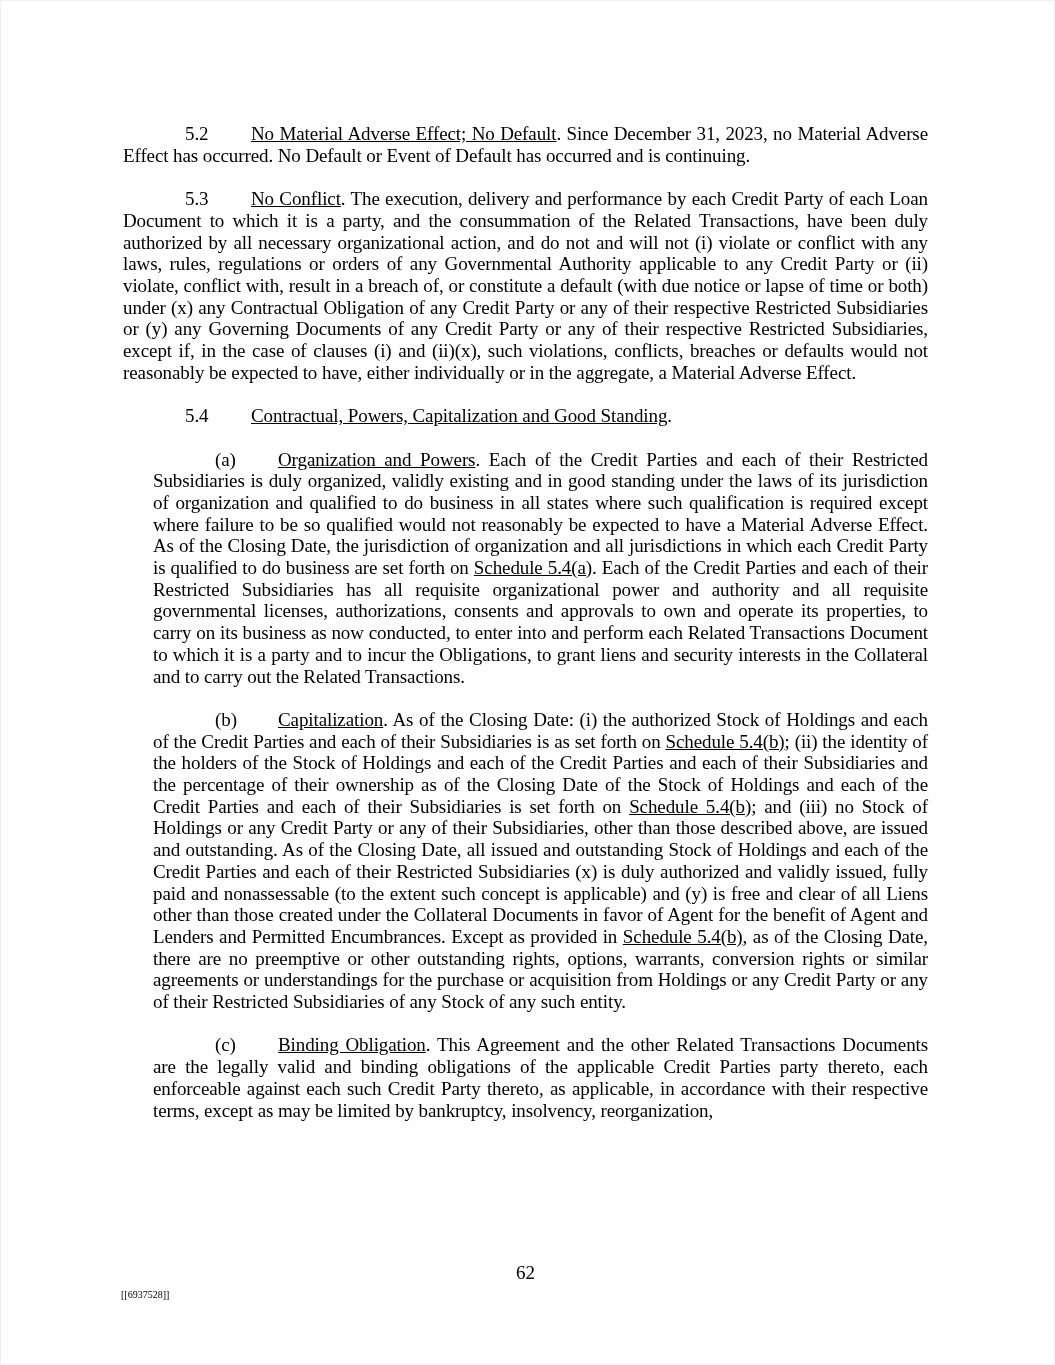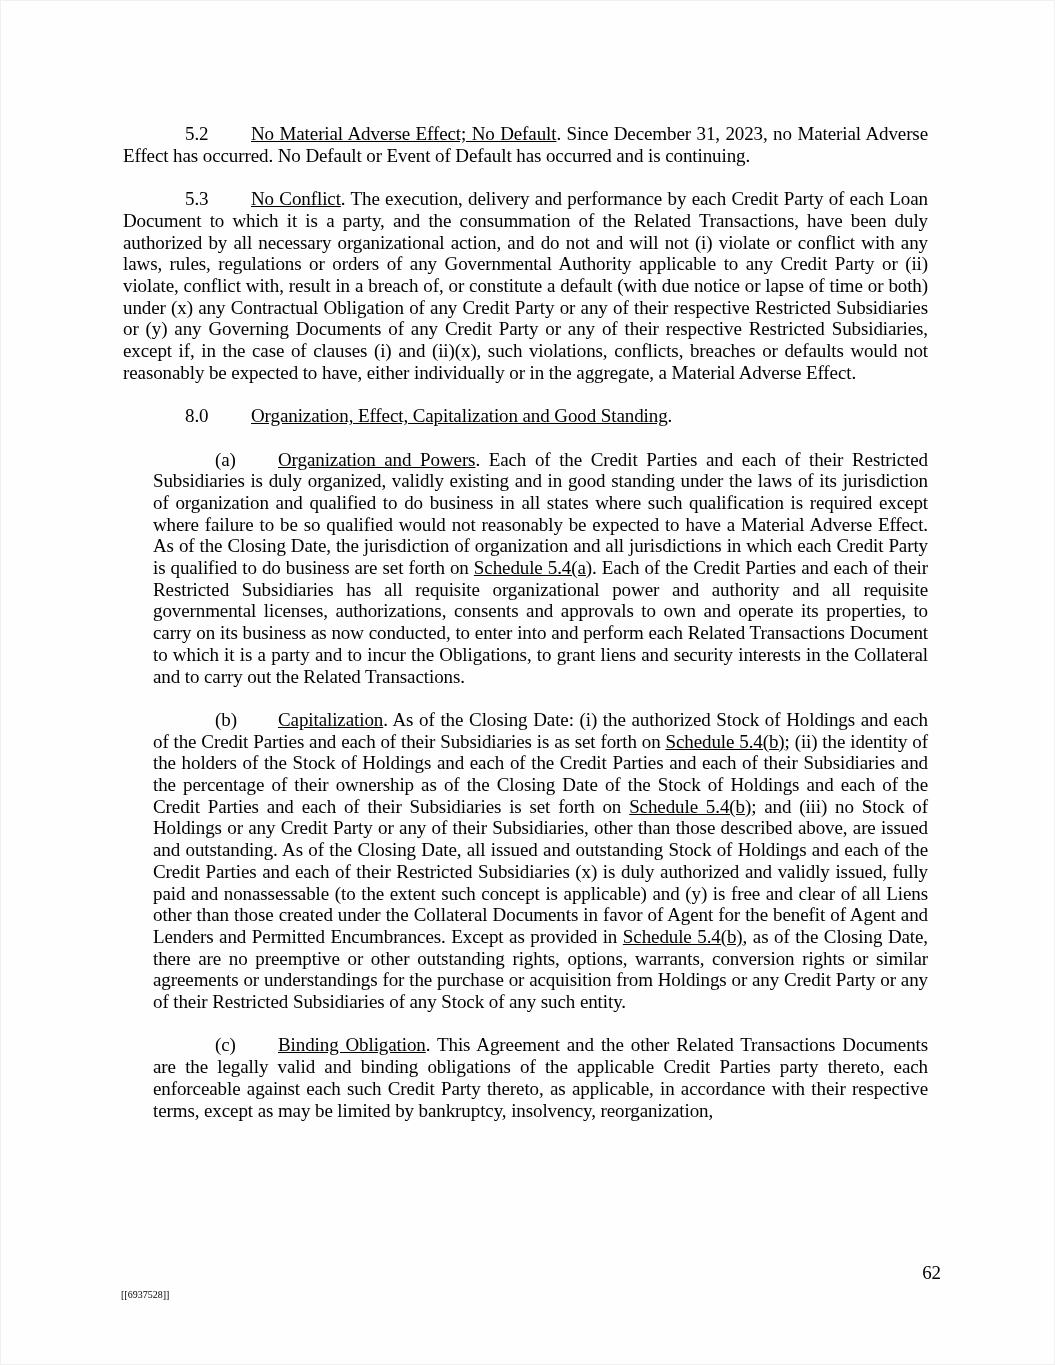--- a/index.html
+++ b/index.html
@@ -38,41 +38,41 @@
   }
   .plabel {
     display: inline-block;
     text-indent: 0;
   }
   .para.level1 .plabel { width: 66px; }
   .para.level2 .plabel { width: 63px; }
   .seg.u { text-decoration: underline; }
   .page-number {
     position: absolute;
-    left: 136px;
+    left: 123px;
     top: 1262px;
     width: 805px;
-    text-align: right;
+    text-align: center;
   }
   .doc-id {
     position: absolute;
     left: 121px;
     top: 1288px;
     font-size: 10px;
     line-height: 14px;
     letter-spacing: 0;
   }
 </style>
 </head>
 <body>
 
 <div class="page">
   <div class="content">
       <p class="para level1"><span class="plabel">5.2</span><span class="seg u">No Material Adverse Effect; No Default</span><span class="seg">. Since December 31, 2023, no Material Adverse Effect has occurred. No Default or Event of Default has occurred and is continuing.</span></p>
       <p class="para level1"><span class="plabel">5.3</span><span class="seg u">No Conflict</span><span class="seg">. The execution, delivery and performance by each Credit Party of each Loan Document to which it is a party, and the consummation of the Related Transactions, have been duly authorized by all necessary organizational action, and do not and will not (i) violate or conflict with any laws, rules, regulations or orders of any Governmental Authority applicable to any Credit Party or (ii) violate, conflict with, result in a breach of, or constitute a default (with due notice or lapse of time or both) under (x) any Contractual Obligation of any Credit Party or any of their respective Restricted Subsidiaries or (y) any Governing Documents of any Credit Party or any of their respective Restricted Subsidiaries, except if, in the case of clauses (i) and (ii)(x), such violations, conflicts, breaches or defaults would not reasonably be expected to have, either individually or in the aggregate, a Material Adverse Effect.</span></p>
-      <p class="para level1"><span class="plabel">8.0</span><span class="seg u">Organization, Effect, Capitalization and Good Standing</span><span class="seg">.</span></p>
+      <p class="para level1"><span class="plabel">5.4</span><span class="seg u">Contractual, Powers, Capitalization and Good Standing</span><span class="seg">.</span></p>
       <p class="para level2"><span class="plabel">(a)</span><span class="seg u">Organization and Powers</span><span class="seg">. Each of the Credit Parties and each of their Restricted Subsidiaries is duly organized, validly existing and in good standing under the laws of its jurisdiction of organization and qualified to do business in all states where such qualification is required except where failure to be so qualified would not reasonably be expected to have a Material Adverse Effect. As of the Closing Date, the jurisdiction of organization and all jurisdictions in which each Credit Party is qualified to do business are set forth on </span><span class="seg u">Schedule 5.4(a)</span><span class="seg">. Each of the Credit Parties and each of their Restricted Subsidiaries has all requisite organizational power and authority and all requisite governmental licenses, authorizations, consents and approvals to own and operate its properties, to carry on its business as now conducted, to enter into and perform each Related Transactions Document to which it is a party and to incur the Obligations, to grant liens and security interests in the Collateral and to carry out the Related Transactions.</span></p>
       <p class="para level2"><span class="plabel">(b)</span><span class="seg u">Capitalization</span><span class="seg">. As of the Closing Date: (i) the authorized Stock of Holdings and each of the Credit Parties and each of their Subsidiaries is as set forth on </span><span class="seg u">Schedule 5.4(b)</span><span class="seg">; (ii) the identity of the holders of the Stock of Holdings and each of the Credit Parties and each of their Subsidiaries and the percentage of their ownership as of the Closing Date of the Stock of Holdings and each of the Credit Parties and each of their Subsidiaries is set forth on </span><span class="seg u">Schedule 5.4(b)</span><span class="seg">; and (iii) no Stock of Holdings or any Credit Party or any of their Subsidiaries, other than those described above, are issued and outstanding. As of the Closing Date, all issued and outstanding Stock of Holdings and each of the Credit Parties and each of their Restricted Subsidiaries (x) is duly authorized and validly issued, fully paid and nonassessable (to the extent such concept is applicable) and (y) is free and clear of all Liens other than those created under the Collateral Documents in favor of Agent for the benefit of Agent and Lenders and Permitted Encumbrances. Except as provided in </span><span class="seg u">Schedule 5.4(b)</span><span class="seg">, as of the Closing Date, there are no preemptive or other outstanding rights, options, warrants, conversion rights or similar agreements or understandings for the purchase or acquisition from Holdings or any Credit Party or any of their Restricted Subsidiaries of any Stock of any such entity.</span></p>
       <p class="para level2"><span class="plabel">(c)</span><span class="seg u">Binding Obligation</span><span class="seg">. This Agreement and the other Related Transactions Documents are the legally valid and binding obligations of the applicable Credit Parties party thereto, each enforceable against each such Credit Party thereto, as applicable, in accordance with their respective terms, except as may be limited by bankruptcy, insolvency, reorganization,</span></p>
     </div>
   <div class="page-number">62</div>
   <div class="doc-id">[[6937528]]</div>
 </div>
 
 </body></html>

